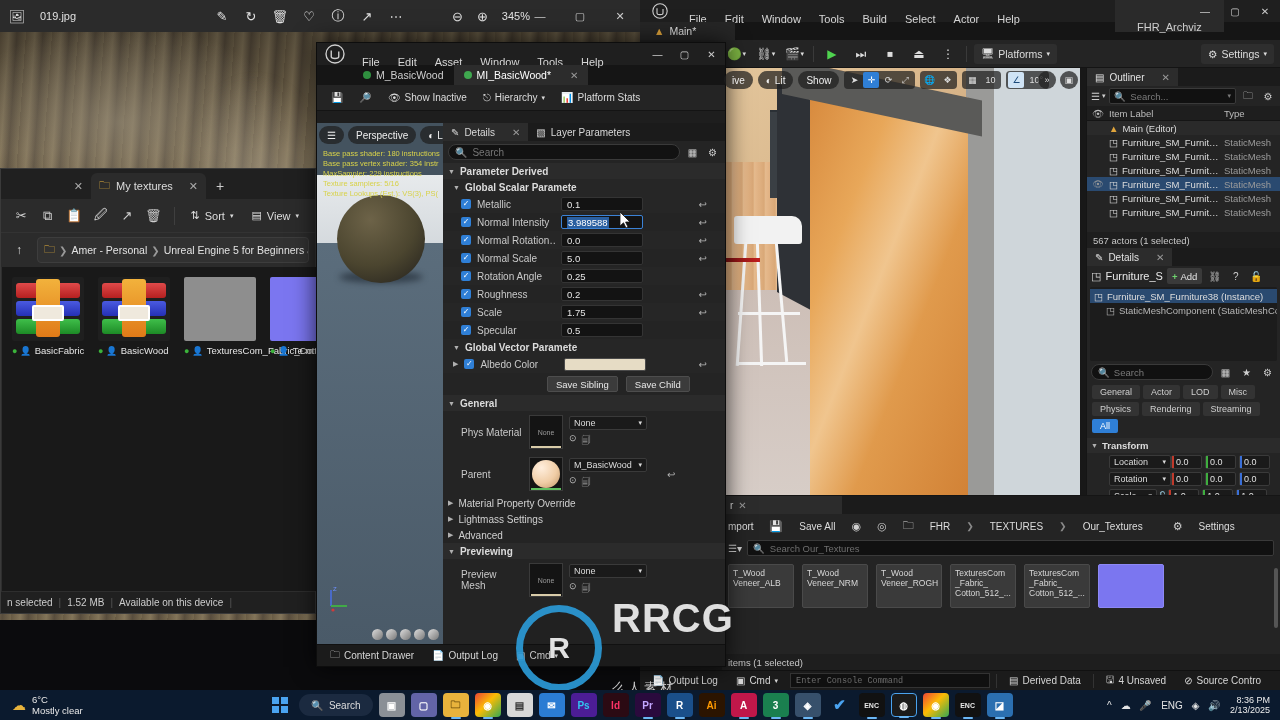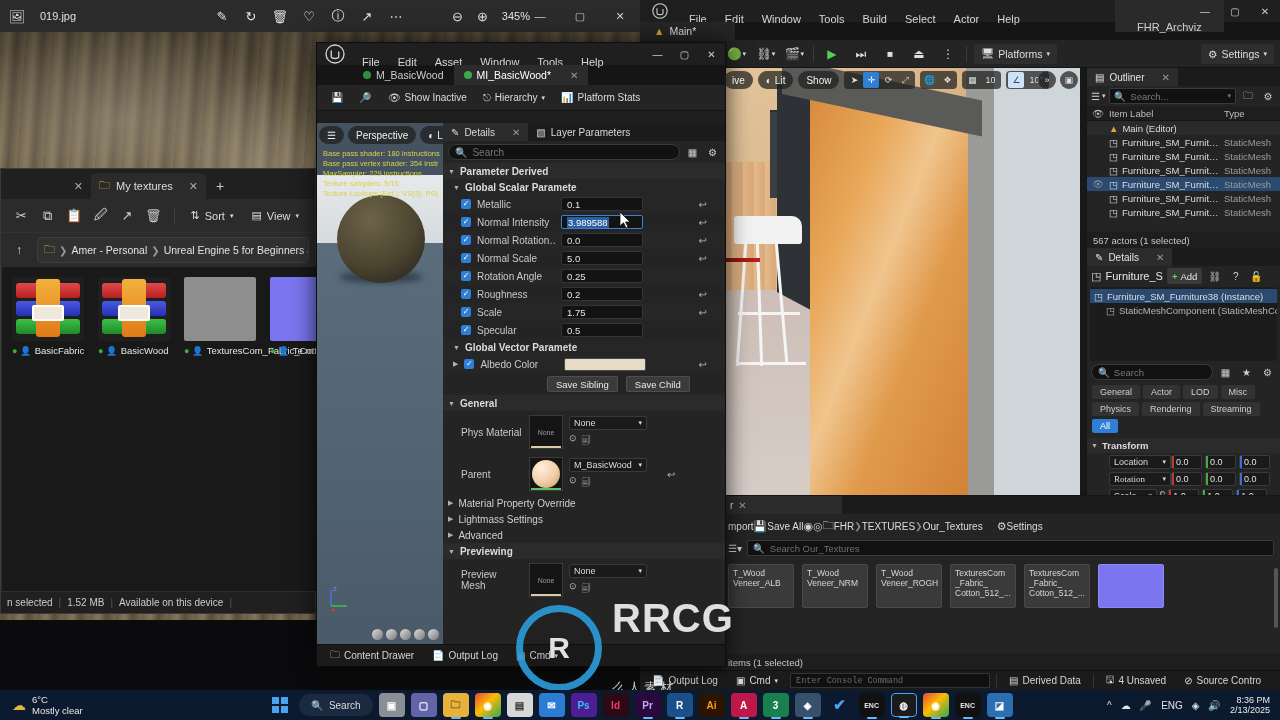--- a/index.html
+++ b/index.html
@@ -182,21 +182,21 @@
   .mob-group div { height:14px; padding:0 5px; background:#2b2b2b; font-size:9px; color:#c8c8c8; display:flex; align-items:center; }
   .mob-group div.on { background:#4a4a4a; color:#fff; }
   .asset-row { height:44px; display:flex; align-items:center; padding-left:8px; gap:6px; font-size:9.5px; color:#c9c9c9; }
   .thumb { width:34px; height:34px; background:#121212; border:1px solid #3a3a3a; position:relative; overflow:hidden; display:flex; align-items:center; justify-content:center; }
   .thumb .bot { position:absolute; left:1px; right:1px; bottom:0; height:2px; }
   .asset-ctl { display:flex; flex-direction:column; gap:2px; }
   .asset-ic { display:flex; gap:4px; font-size:9px; color:#bbb; }
 
   #ue-cb { position:absolute; left:82px; top:495px; width:558px; height:175px; background:#242424; border-top:1px solid #151515; }
   .cb-tab { height:18px; background:#2c2c2c; display:flex; align-items:center; gap:5px; padding:0 8px; font-size:10px; color:#e2e2e2; width:120px; }
-  #cb-toolbar { height:24px; display:flex; align-items:center; gap:0; padding:0 6px; font-size:10px; color:#ddd; background:#242424; }
+  #cb-toolbar { height:24px; display:flex; align-items:center; gap:16px; padding:0 6px; font-size:10px; color:#ddd; background:#242424; }
   #cb-toolbar .ic { font-size:11px; color:#d0d0d0; }
   #cb-toolbar .sep { color:#8a8a8a; font-size:9px; }
   #cb-search { height:20px; display:flex; align-items:center; gap:5px; padding:0 6px; }
   #cb-searchbox { flex:1; height:16px; background:#111; border:1px solid #3a3a3a; border-radius:2px; display:flex; align-items:center; gap:5px; padding:0 5px; font-size:9.5px; color:#6f6f6f; }
   #cb-grid { position:absolute; left:6px; top:68px; right:8px; bottom:18px; display:flex; flex-wrap:wrap; gap:8px; align-content:flex-start; }
   .cb-item { width:66px; height:44px; background:#3a3a3a; border:1px solid #4a4a4a; border-radius:2px; font-size:8.5px; color:#d8d8d8; padding:3px 4px; line-height:10px; overflow:hidden; }
   .cb-item.blue { background:#7b76f0; border-color:#8d88f5; }
   #cb-footer { position:absolute; left:0; bottom:0; width:100%; height:16px; background:#1e1e1e; display:flex; align-items:center; padding-left:6px; font-size:9.5px; color:#c8c8c8; }
   #cb-scroll { position:absolute; right:2px; top:72px; width:4px; height:60px; background:#555; border-radius:2px; }
 
@@ -574,21 +574,21 @@
           <span>Location</span>
           <span style="font-size:7px;">▾</span>
         </div>
       <div class="vec3">
         <div class="vecfield x">0.0</div>
         <div class="vecfield y">0.0</div>
         <div class="vecfield z">0.0</div>
       </div>
     </div>
     <div class="prop-row">
-      <div class="combo" style="width:62px; margin-left:14px;font-family:Liberation Serif, serif;">
+      <div class="combo" style="width:62px; margin-left:14px;">
           <span>Rotation</span>
           <span style="font-size:7px;">▾</span>
         </div>
       <div class="vec3">
         <div class="vecfield x">0.0</div>
         <div class="vecfield y">0.0</div>
         <div class="vecfield z">0.0</div>
       </div>
     </div>
     <div class="prop-row">

